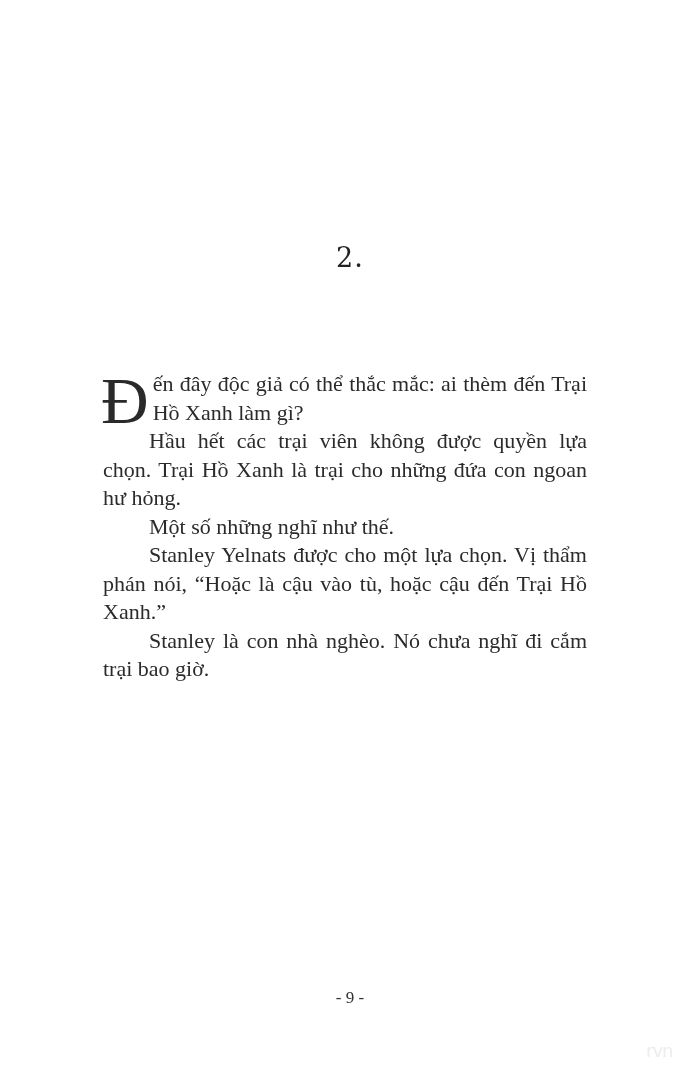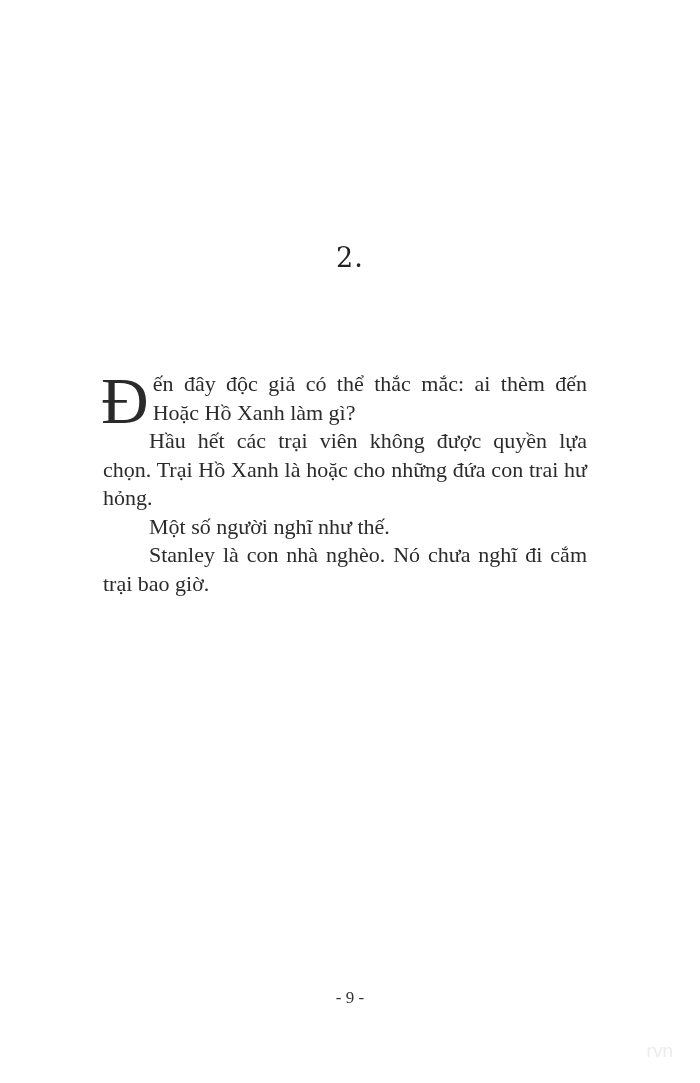--- a/index.html
+++ b/index.html
@@ -71,21 +71,22 @@
     color: #ececec;
     letter-spacing: -1px;
   }
 </style>
 </head>
 <body>
 
 <div class="chapter-number">2.</div>
 
 <div class="body-text">
-  <p class="first"><span class="drop-cap">Đ</span><span>ến đây độc giả có thể thắc mắc: ai thèm đến Hoặc Hồ Xanh làm gì?</span></p>
-  <p>Hầu hết các trại viên không được quyền lựa chọn. Trại Hồ Xanh là hoặc cho những đứa con trai hư hỏng.</p>
-  <p>Một số người nghĩ như thế.</p>
+  <p class="first"><span class="drop-cap">Đ</span><span>ến đây độc giả có thể thắc mắc: ai thèm đến Trại Hồ Xanh làm gì?</span></p>
+  <p>Hầu hết các trại viên không được quyền lựa chọn. Trại Hồ Xanh là trại cho những đứa con ngoan hư hỏng.</p>
+  <p>Một số những nghĩ như thế.</p>
+  <p>Stanley Yelnats được cho một lựa chọn. Vị thẩm phán nói, “Hoặc là cậu vào tù, hoặc cậu đến Trại Hồ Xanh.”</p>
   <p>Stanley là con nhà nghèo. Nó chưa nghĩ đi cắm trại bao giờ.</p>
 </div>
 
 <div class="page-number">- 9 -</div>
 
 <div class="watermark">rvn</div>
 
 </body></html>

